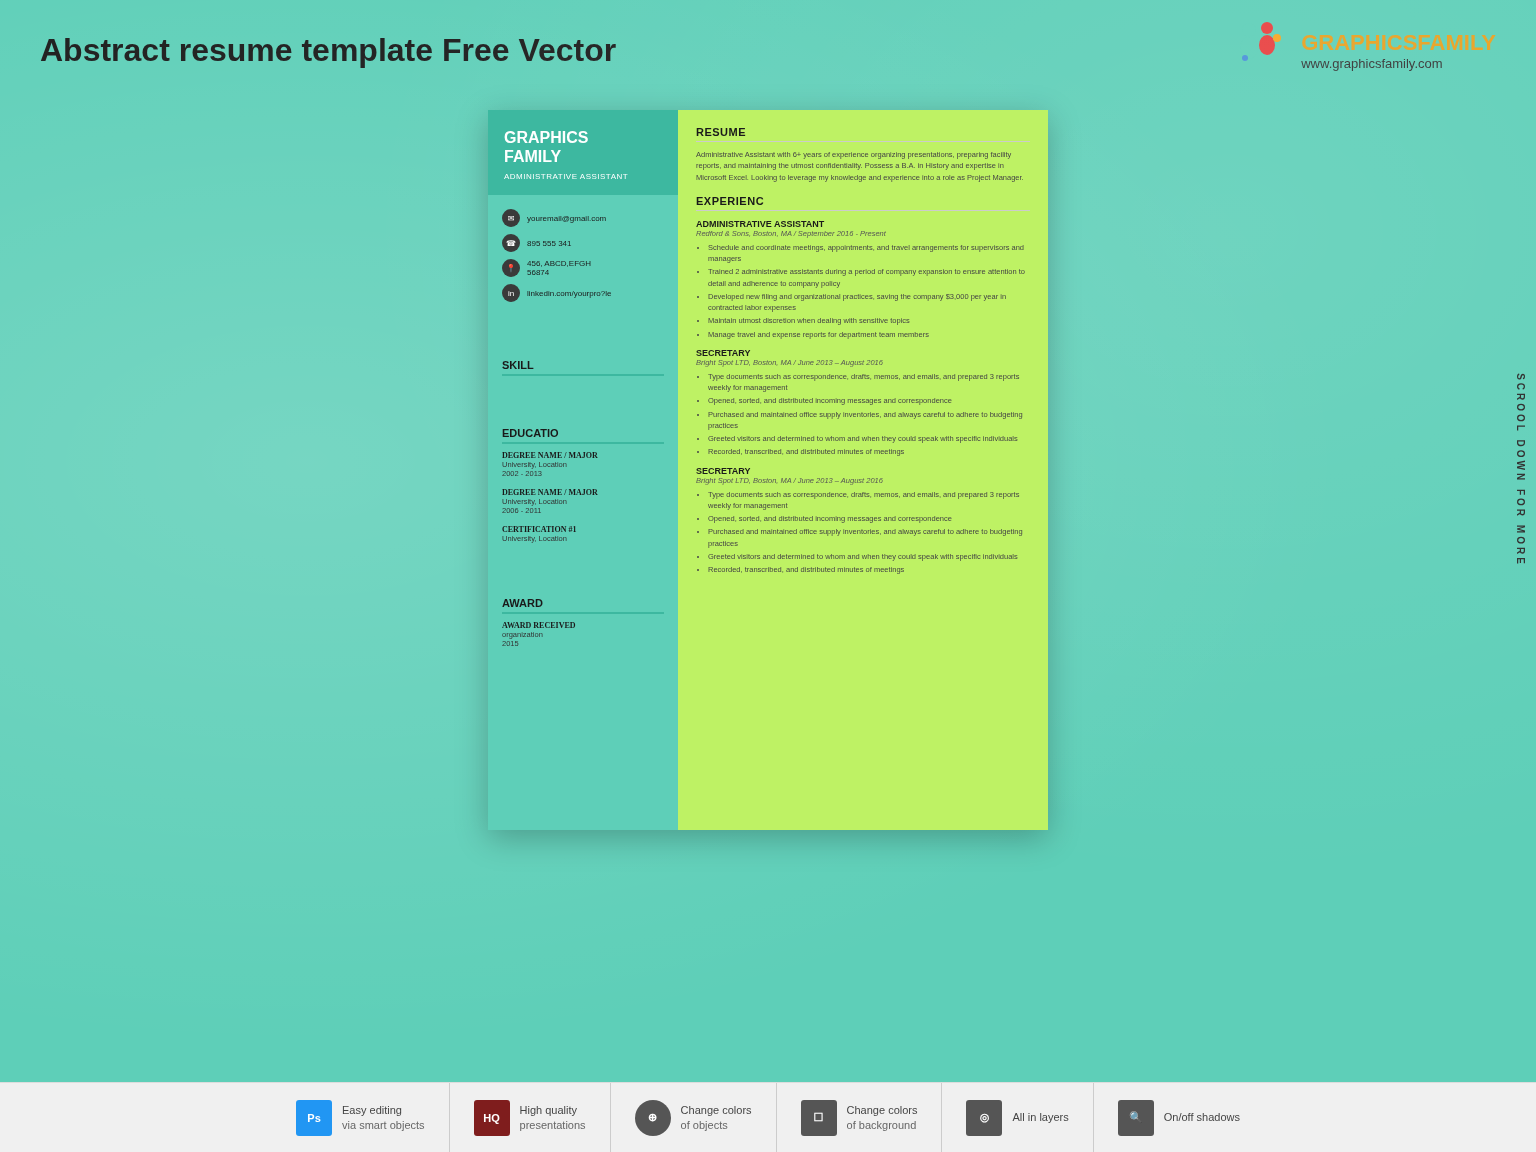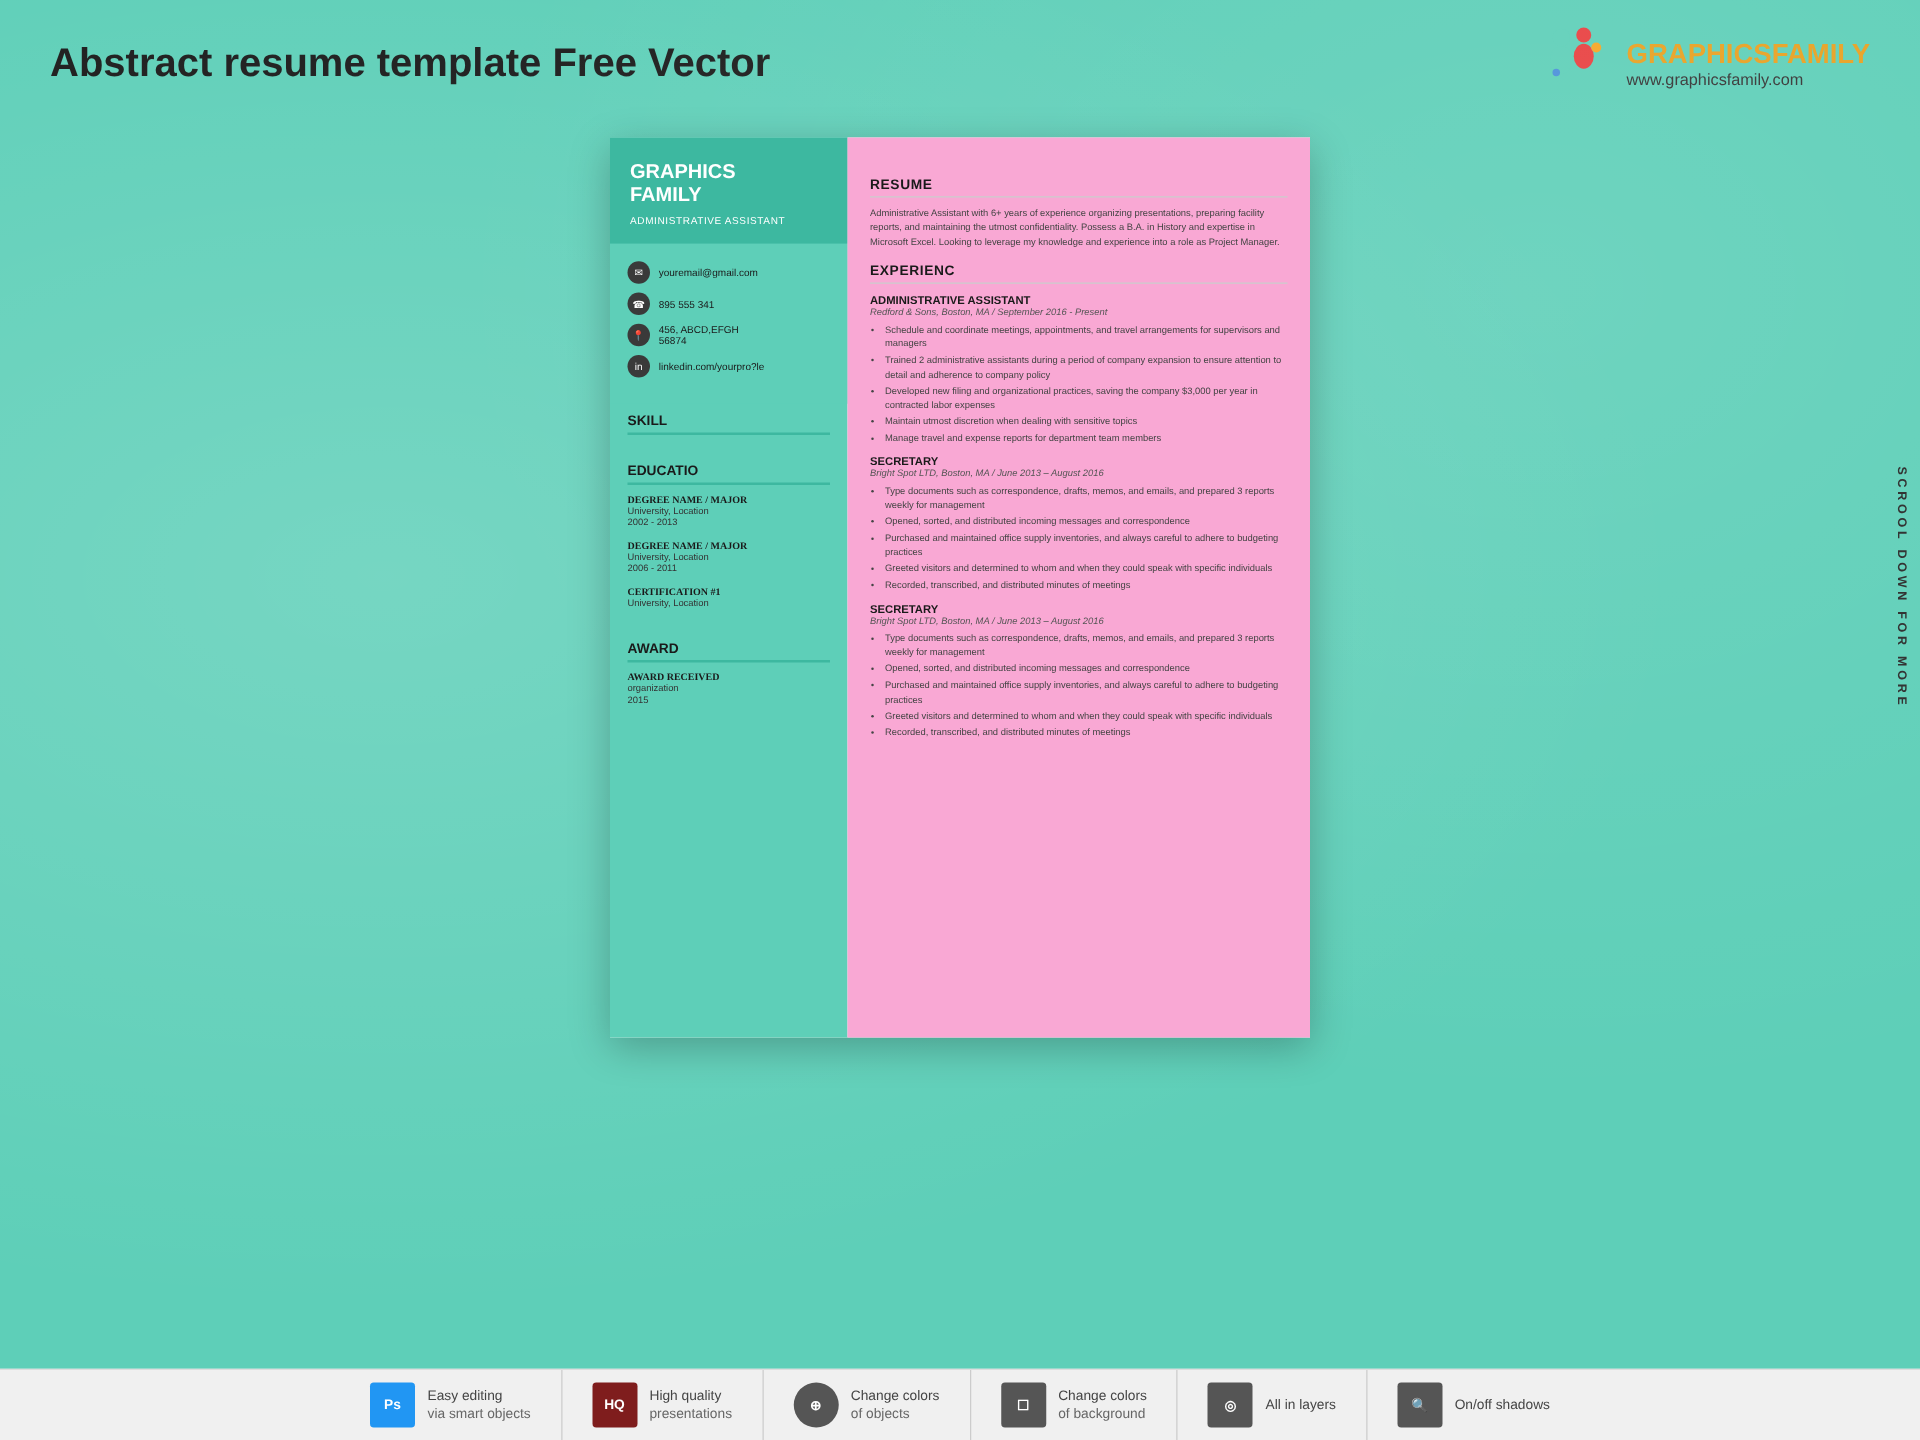--- a/index.html
+++ b/index.html
@@ -135,20 +135,21 @@
     .sidebar-section {
       padding: 8px 14px;
     }
     .sidebar-section-title {
       font-size: 11px;
       font-weight: bold;
       color: #1a1a1a;
       border-bottom: 2px solid #3db8a0;
       padding-bottom: 3px;
       margin-bottom: 7px;
+      margin-top: 28px;
     }
     .sidebar-skill {
       font-size: 8px;
       color: #1a1a1a;
       margin-bottom: 5px;
     }
 
     .sidebar-edu-item {
       margin-bottom: 10px;
     }
@@ -159,22 +160,22 @@
       font-family: Liberation Serif, serif;
     }
     .sidebar-edu-sub {
       font-size: 7.5px;
       color: #333;
     }
 
     
     .resume-main {
       flex: 1;
-      background: #f9a8d4;
-      padding: 32px 18px;
+      background: #bef264;
+      padding: 16px 18px;
     }
 
     .main-section-title {
       font-size: 11px;
       font-weight: bold;
       color: #1a1a1a;
       border-bottom: 1.5px solid #ccc;
       padding-bottom: 3px;
       margin-bottom: 7px;
       letter-spacing: 0.5px;
@@ -225,21 +226,21 @@
       font-weight: bold;
       z-index: 10;
     }
 
     
     .footer-bar {
       position: absolute;
       bottom: 0;
       left: 0;
       right: 0;
-      height: 57px;
+      height: 70px;
       background: #f0f0f0;
       display: flex;
       align-items: center;
       justify-content: center;
       gap: 0;
       border-top: 1px solid #ddd;
     }
     .footer-item {
       display: flex;
       align-items: center;

